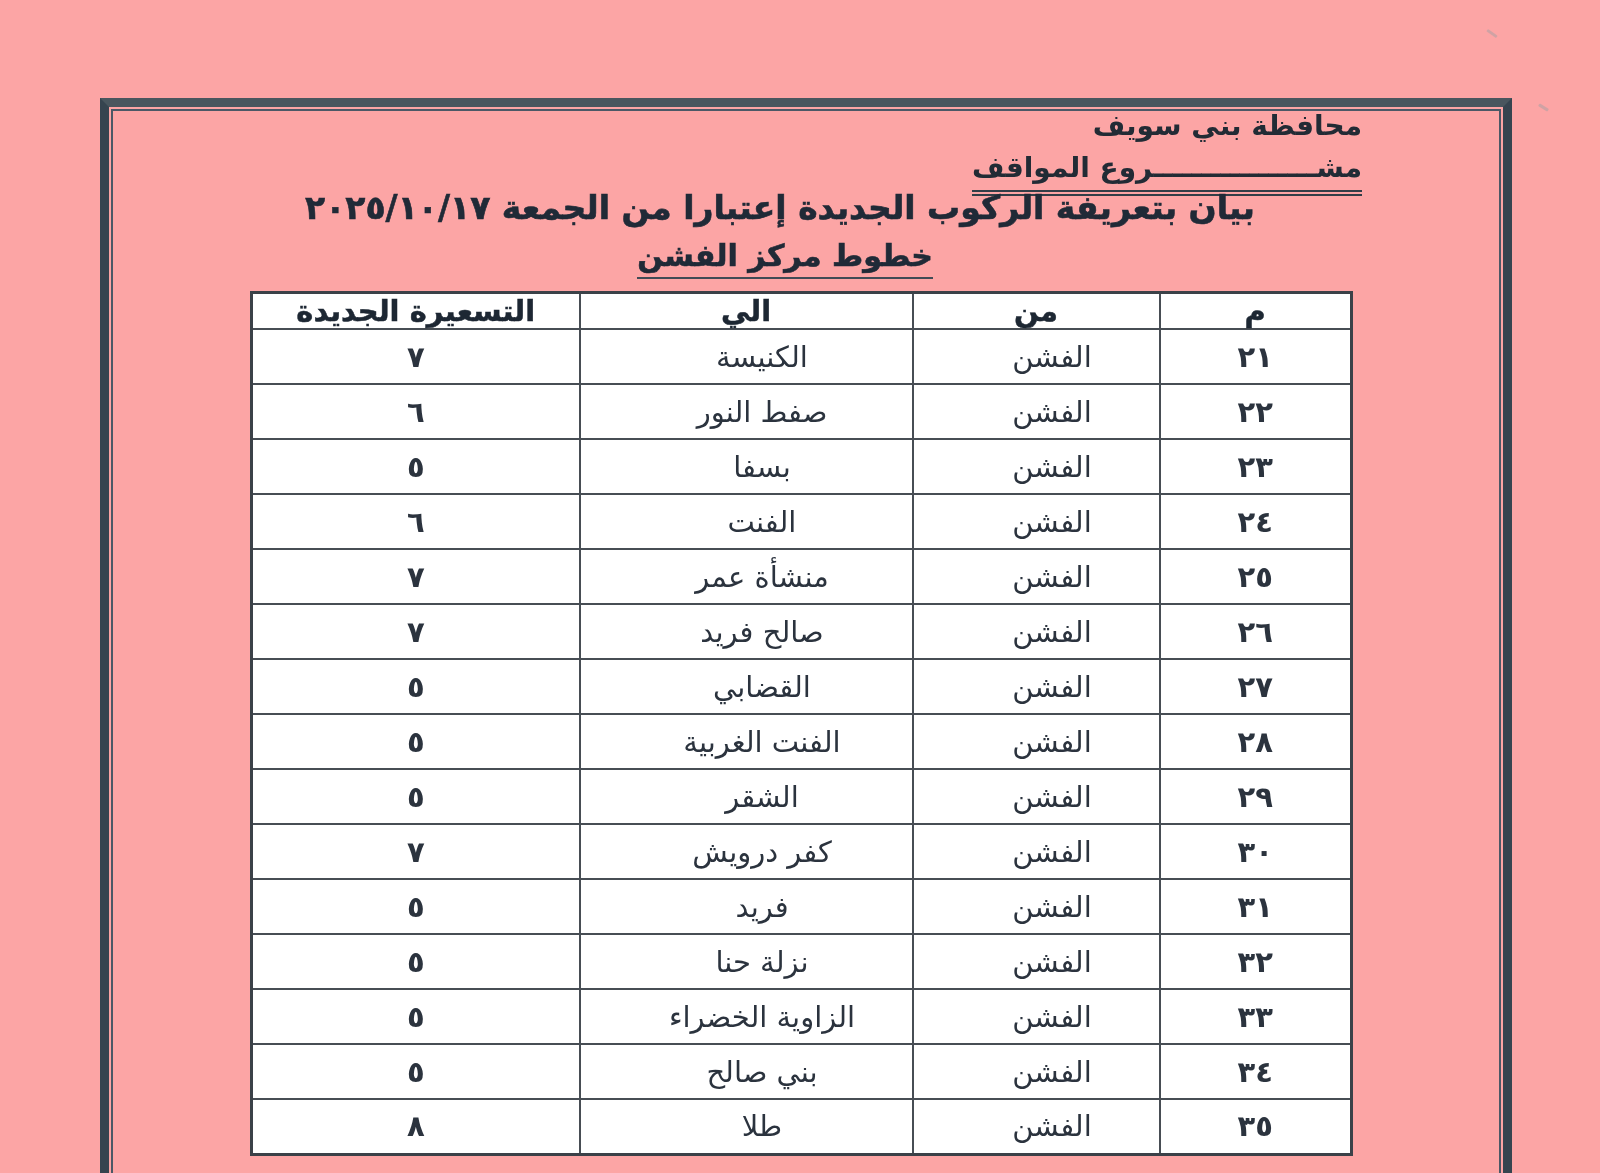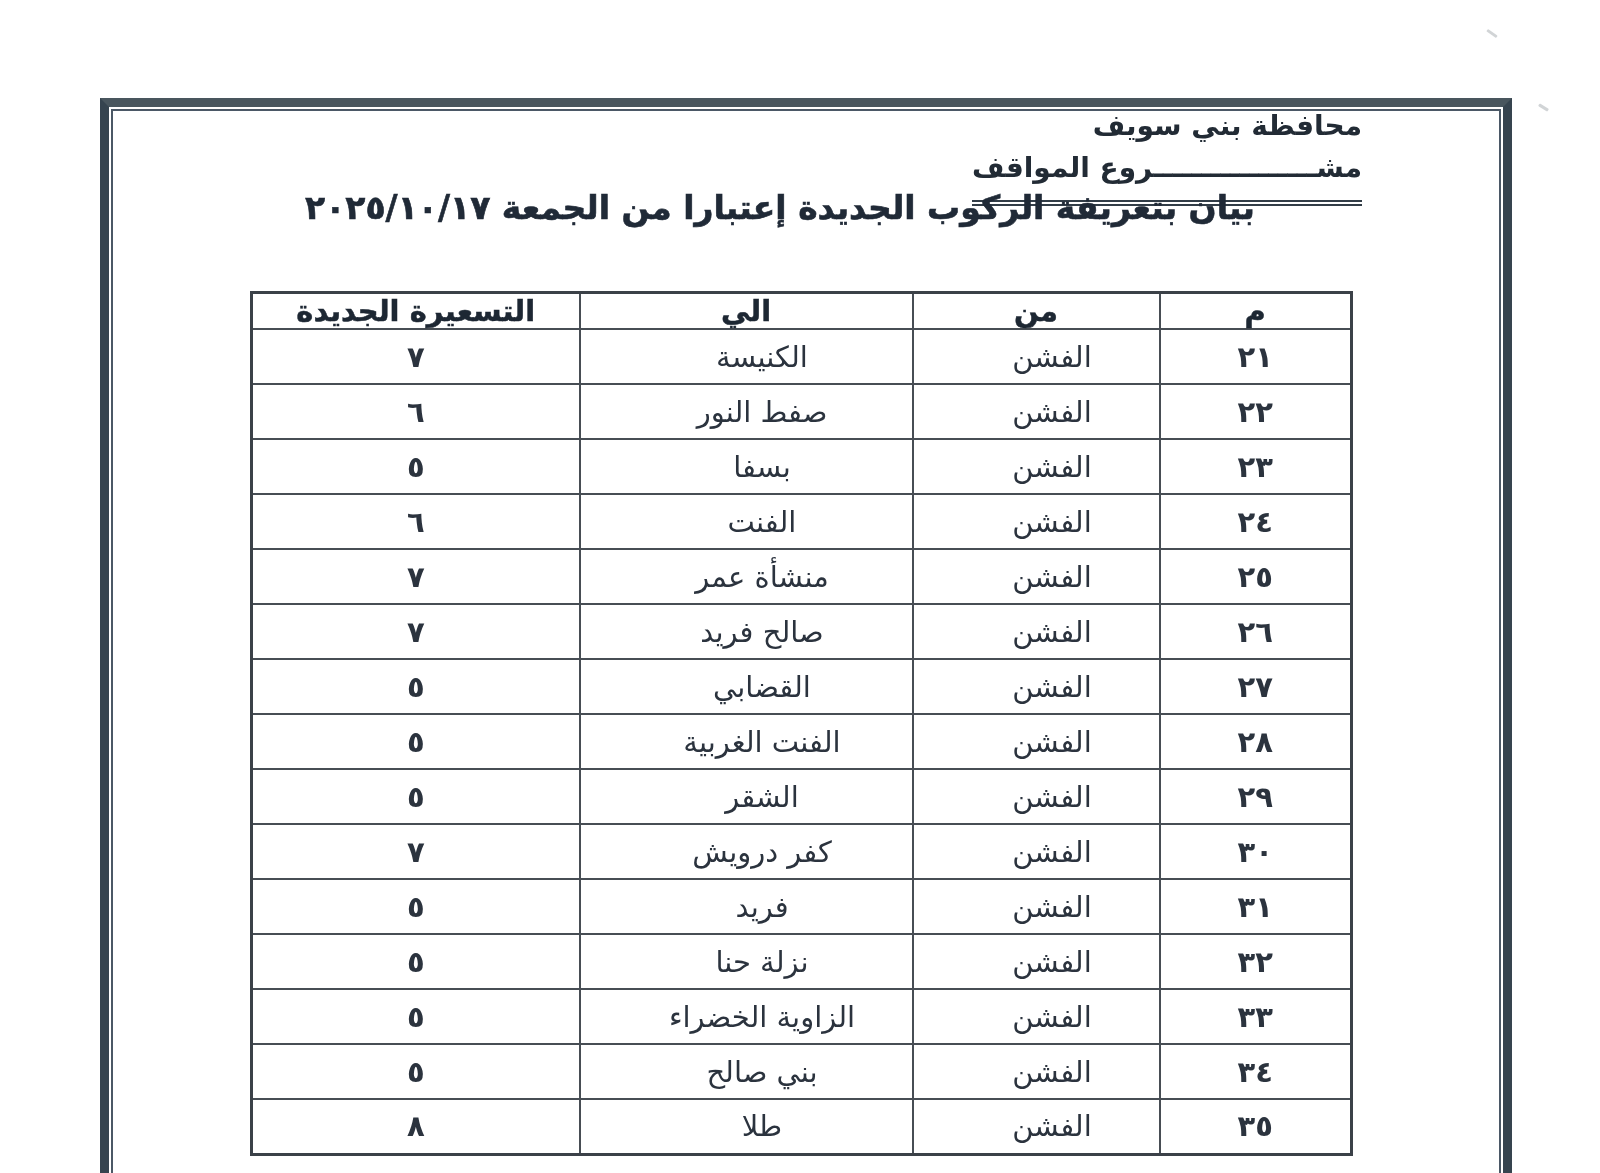--- a/index.html
+++ b/index.html
@@ -1,19 +1,19 @@
 <!DOCTYPE html>
 <html lang="ar"><head>
 <meta charset="utf-8">
 <style>
   * { margin:0; padding:0; box-sizing:border-box; }
   html,body { background:#e8e8e8; }
   .canvas {
     position:relative; width:1600px; height:1173px;
-    background:#ffffff; overflow:hidden;
+    background:#fca5a5; overflow:hidden;
     font-family:"DejaVu Sans", sans-serif;
     color:#232d3a;
   }
   
   .frame {
     position:absolute; left:100px; top:98px; width:1412px; height:1130px;
     border:9px solid #36444f;
     border-top-color:#49565e;
   }
   .frame::after {
@@ -25,21 +25,21 @@
     position:absolute; top:104px; right:238px;
     text-align:right; direction:rtl;
   }
   .org-line {
     font-size:28px; font-weight:600; color:#222b35;
     line-height:44px; letter-spacing:0;
   }
   .proj-line { line-height:40px; }
   .proj-text {
     display:inline-block; font-size:28px; font-weight:600; color:#222b35;
-    border-bottom:6px double #323d47; padding-bottom:12px;
+    border-bottom:6px double #323d47; padding-bottom:2px;
   }
   
   .doc-title {
     position:absolute; top:188px; left:55px; width:1450px;
     direction:rtl; text-align:center;
     font-size:33px; font-weight:bold; color:#202a37;
     -webkit-text-stroke:0.6px #202a37;
   }
   .doc-subtitle-wrap {
     position:absolute; top:238px; left:55px; width:1460px;
@@ -86,20 +86,23 @@
 
   <div class="letterhead">
     <div class="org-line">محافظة بني سويف</div>
     <div class="proj-line">
       <span class="proj-text">مشـــــــــــــــــروع المواقف</span>
     </div>
   </div>
 
   <div class="doc-title">بيان بتعريفة الركوب الجديدة إعتبارا من الجمعة ٢٠٢٥/١٠/١٧</div>
 
+  <div class="doc-subtitle-wrap">
+    <span class="doc-subtitle">خطوط مركز الفشن</span>
+  </div>
 
   <table class="fares">
     <colgroup>
       <col style="width:192px">
       <col style="width:247px">
       <col style="width:333px">
       <col style="width:328px">
     </colgroup>
     <thead>
       <tr>

